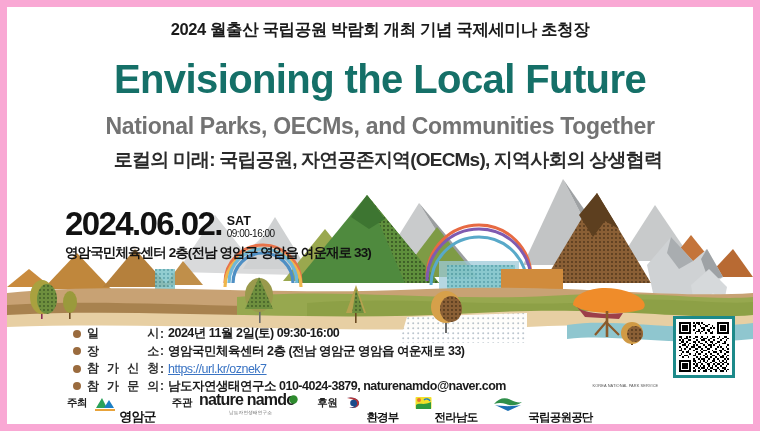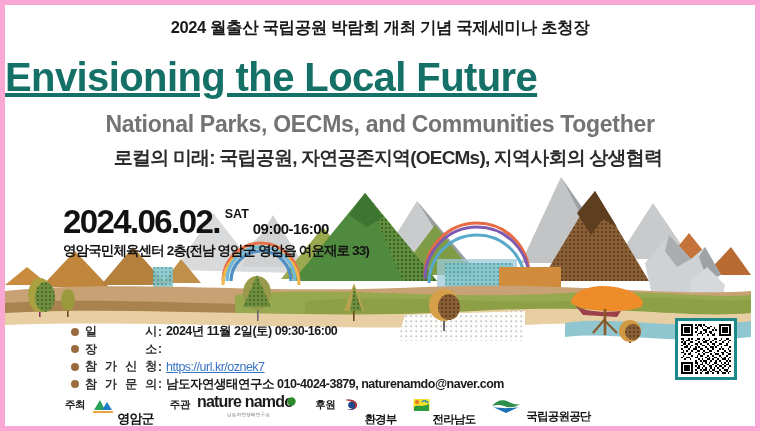--- a/index.html
+++ b/index.html
@@ -6,21 +6,21 @@
   html, body {
     width: 760px; height: 431px;
     background: #ffffff;
     font-family: "Liberation Sans", sans-serif;
     overflow: hidden;
   }
   #poster {
     position: relative;
     width: 760px; height: 431px;
     background: #ffffff;
-    border: 5px solid #f9a8d4;
+    border: 7px solid #f9a8d4;
     overflow: hidden;
   }
   
   #scenery {
     position: absolute;
     left: 0; top: 150px;
     width: 746px; height: 190px;
     z-index: 0;
     pointer-events: none;
   }
@@ -31,27 +31,27 @@
     text-align: center;
     font-size: 16.5px;
     font-weight: bold;
     letter-spacing: -0.4px;
     color: #1a1a1a;
     z-index: 5;
   }
   .title-en {
     position: absolute;
     top: 50px; left: 0; right: 0;
+    text-align: center;
     font-size: 40px;
     font-weight: bold;
     letter-spacing: -0.6px;
     color: #157068;
     z-index: 5;
     white-space: nowrap;
-    text-decoration: underline;
   }
   .subtitle-en {
     position: absolute;
     top: 106px; left: 0; right: 0;
     text-align: center;
     font-size: 23px;
     font-weight: bold;
     letter-spacing: -0.3px;
     color: #737373;
     z-index: 5;
@@ -88,26 +88,25 @@
     line-height: 1.05;
   }
   .date-dow {
     font-size: 12.5px;
     font-weight: bold;
     letter-spacing: 0px;
     color: #121212;
     display: block;
   }
   .date-time {
-    font-size: 15px;
-    font-weight: bold;
+    font-size: 10px;
+    font-weight: normal;
     letter-spacing: -0.5px;
     color: #121212;
     display: block;
-    margin-left: 28px;
   }
   .venue-line {
     margin-top: 4px;
     font-size: 13.5px;
     font-weight: bold;
     letter-spacing: -0.9px;
     color: #121212;
     white-space: nowrap;
   }
   
@@ -203,21 +202,21 @@
     letter-spacing: -0.8px;
     line-height: 1;
   }
   .nn-sub {
     font-size: 4.6px;
     color: #6b6b6b;
     letter-spacing: 0.2px;
     margin-top: 2px;
     margin-left: 30px;
   }
-  .knp-wrap { display: flex; flex-direction: column; align-items: flex-start; }
+  .knp-wrap { display: flex; align-items: flex-start; }
   .knp-sub {
     font-size: 3.9px;
     color: #555;
     letter-spacing: 0.1px;
     margin-top: 1px;
   }
 </style>
 </head>
 <body>
 
@@ -371,20 +370,21 @@
       <span class="info-colon">:</span>
       <span class="info-value">2024년 11월 2일(토) 09:30-16:00</span>
     </div>
     <div class="info-row">
       <span class="bullet"></span>
       <span class="info-label">
         <span>장</span>
           <span>소</span>
       </span>
       <span class="info-colon">:</span>
+      <span class="info-value">영암국민체육센터 2층 (전남 영암군 영암읍 여운재로 33)</span>
     </div>
     <div class="info-row">
       <span class="bullet"></span>
       <span class="info-label">
         <span>참</span>
           <span>가</span>
           <span>신</span>
           <span>청</span>
       </span>
       <span class="info-colon">:</span>

